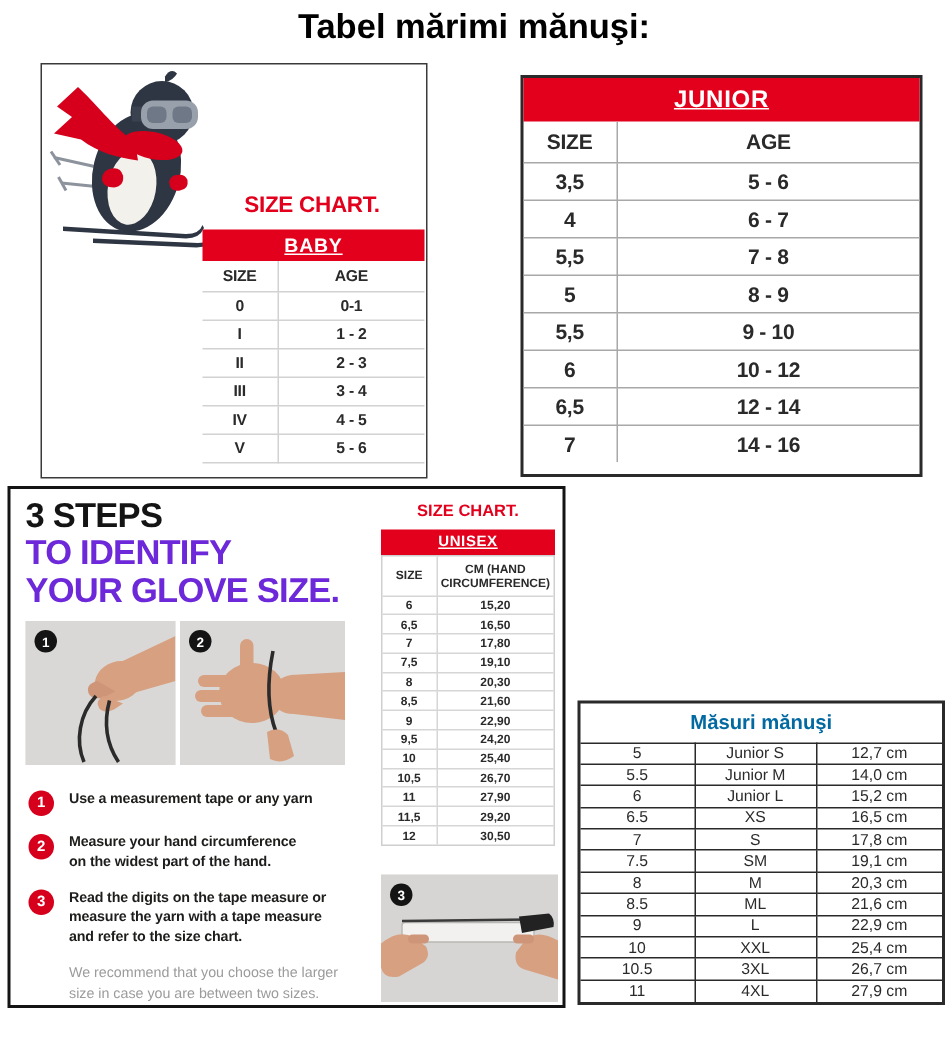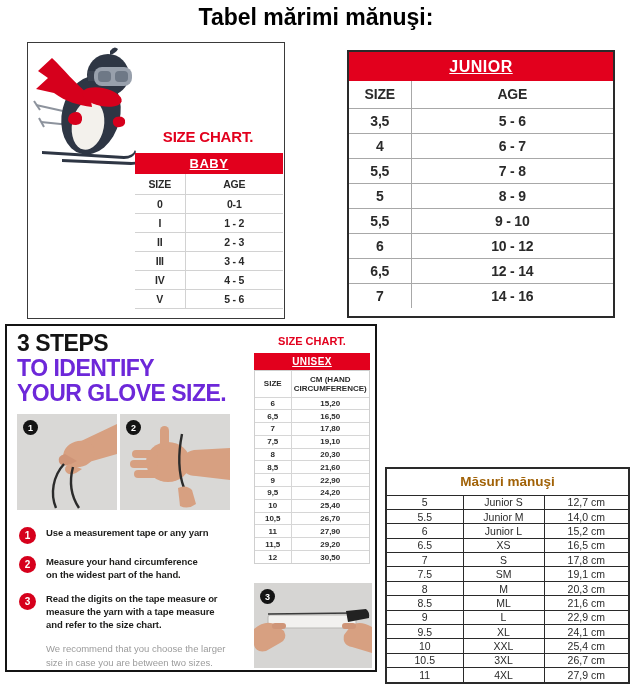--- a/index.html
+++ b/index.html
@@ -77,21 +77,21 @@
   }
   .unisex-table th { height:26px; white-space:pre-line; line-height:9px; }
   .unisex-table th:first-child, .unisex-table td:first-child { border-right:1px solid #d6d6d6; }
   .unisex-table col.c1 { width:36px; }
   .unisex-table tr:last-child td { border-bottom:none; }
   .photo3 { left:247px; top:257px; width:118px; height:85px; }
 
   
   .masuri-wrap { position:absolute; left:385px; top:467px; width:245px; border:2px solid #2a2a2a; background:#fff; }
   .masuri-table th {
-    height:26px; font-size:13.5px; font-weight:bold; text-align:center; color:#a16207;
+    height:26px; font-size:13.5px; font-weight:bold; text-align:center; color:#0369a1;
     border-bottom:1.5px solid #2a2a2a;
   }
   .masuri-table td {
     height:14.4px; font-size:10.5px; font-weight:normal; text-align:center; color:#2a2a2a;
     border-bottom:1.5px solid #2a2a2a;
   }
   .masuri-table td:first-child, .masuri-table td:nth-child(2) { border-right:1.5px solid #2a2a2a; }
   .masuri-table col.m1 { width:76px; }
   .masuri-table col.m2 { width:81px; }
   .masuri-table tr:last-child td { border-bottom:none; }
@@ -419,25 +419,20 @@
             <td>8.5</td>
             <td>ML</td>
             <td>21,6 cm</td>
           </tr>
           <tr>
             <td>9</td>
             <td>L</td>
             <td>22,9 cm</td>
           </tr>
           <tr>
-            <td>9.5</td>
-            <td>XL</td>
-            <td>24,1 cm</td>
-          </tr>
-          <tr>
             <td>10</td>
             <td>XXL</td>
             <td>25,4 cm</td>
           </tr>
           <tr>
             <td>10.5</td>
             <td>3XL</td>
             <td>26,7 cm</td>
           </tr>
           <tr>

